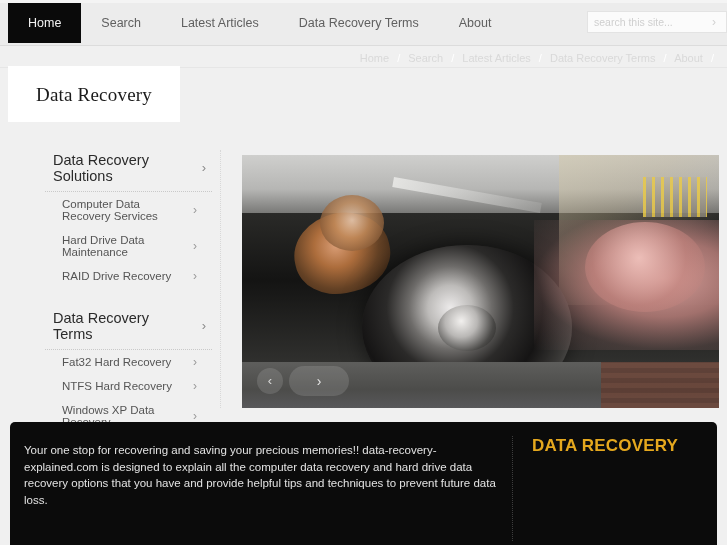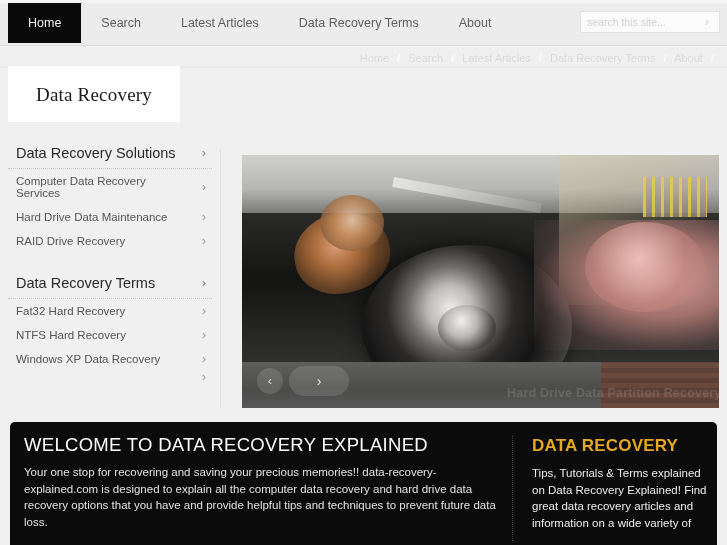--- a/index.html
+++ b/index.html
@@ -24,21 +24,21 @@
   #navlist li { float: left; }
   .navitem {
     display: block; height: 40px; line-height: 40px;
     padding: 0 20px;
     font-size: 12.5px; color: #606060;
     text-decoration: none; white-space: nowrap;
   }
   .navitem.active { background: #0a0a0a; color: #f2f2f2; }
 
   #searchwrap {
-    position: absolute; right: 7px; top: 11px;
+    position: absolute; right: 0; top: 11px;
     width: 140px; height: 22px;
     background: #fbfbfb;
     border: 1px solid #e3e3e3;
   }
   #searchinput {
     position: absolute; left: 0; top: 0; width: 118px; height: 20px;
     border: 0; outline: 0; background: transparent;
     padding: 0 6px; font-size: 10.5px; color: #9a9a9a;
     font-family: "Liberation Sans", sans-serif;
   }
@@ -71,38 +71,38 @@
     display: flex; align-items: center; justify-content: center;
   }
   #logo-text {
     font-family: "Liberation Serif", serif;
     font-size: 19px; line-height: 23px; color: #1b1b1b;
     text-align: center; letter-spacing: .2px;
   }
 
   
   #sidebar {
-    position: absolute; left: 0; top: 137px; width: 220px; height: 262px;
+    position: absolute; left: 0; top: 144px; width: 220px; height: 262px; padding-left: 37px;
   }
   #sidebar-divider {
     position: absolute; left: 220px; top: 150px;
     width: 0; height: 258px;
     border-left: 1px dotted #d8d8d8;
   }
   .menu-head {
     position: relative;
     margin: 0 8px;
     padding: 8px 22px 7px 8px;
     font-size: 14.5px; color: #2a2a2a;
     border-bottom: 1px dotted #c9c9c9;
     text-decoration: none; display: block;
   }
   .menu-item {
     position: relative;
-    margin: 0 8px;
+    margin: 0 17px;
     padding: 6px 22px 6px 8px;
     font-size: 11.5px; color: #555;
     text-decoration: none; display: block;
   }
   .chev {
     position: absolute; right: 6px; top: 50%; margin-top: -7px;
     font-size: 12px; color: #9a9a9a; line-height: 14px;
   }
   .menu-head .chev { color: #8a8a8a; font-size: 13px; }
   .group-gap { height: 14px; }
@@ -346,28 +346,25 @@
     <div class="ph-arm"></div>
     <div class="ph-coil"></div>
     <div class="ph-coil2"></div>
     <div class="ph-platter"></div>
     <div class="ph-hub"></div>
     <div class="ph-pink"></div>
     <div class="ph-pink2"></div>
     <div class="ph-botband"></div>
     <div class="ph-bricks"></div>
   </div>
-  <div id="slide-caption">Hard Drive Data Partition Recovery</div>
   <button id="slide-prev">‹</button>
   <button id="slide-next">›</button>
 </div>
 
 <div id="panel">
   <div id="panel-left">
-    <h1 id="welcome-title">WELCOME TO DATA RECOVERY EXPLAINED</h1>
     <p id="welcome-body">Your one stop for recovering and saving your precious memories!! data-recovery-explained.com is designed to explain all the computer data recovery and hard drive data recovery options that you have and provide helpful tips and techniques to prevent future data loss.</p>
   </div>
   <div id="panel-divider"></div>
   <div id="panel-right">
     <h2 id="side-title">DATA RECOVERY</h2>
-    <p id="side-body">Tips, Tutorials &amp; Terms explained on Data Recovery Explained! Find great data recovery articles and information on a wide variety of</p>
   </div>
 </div>
 
 </body></html>

